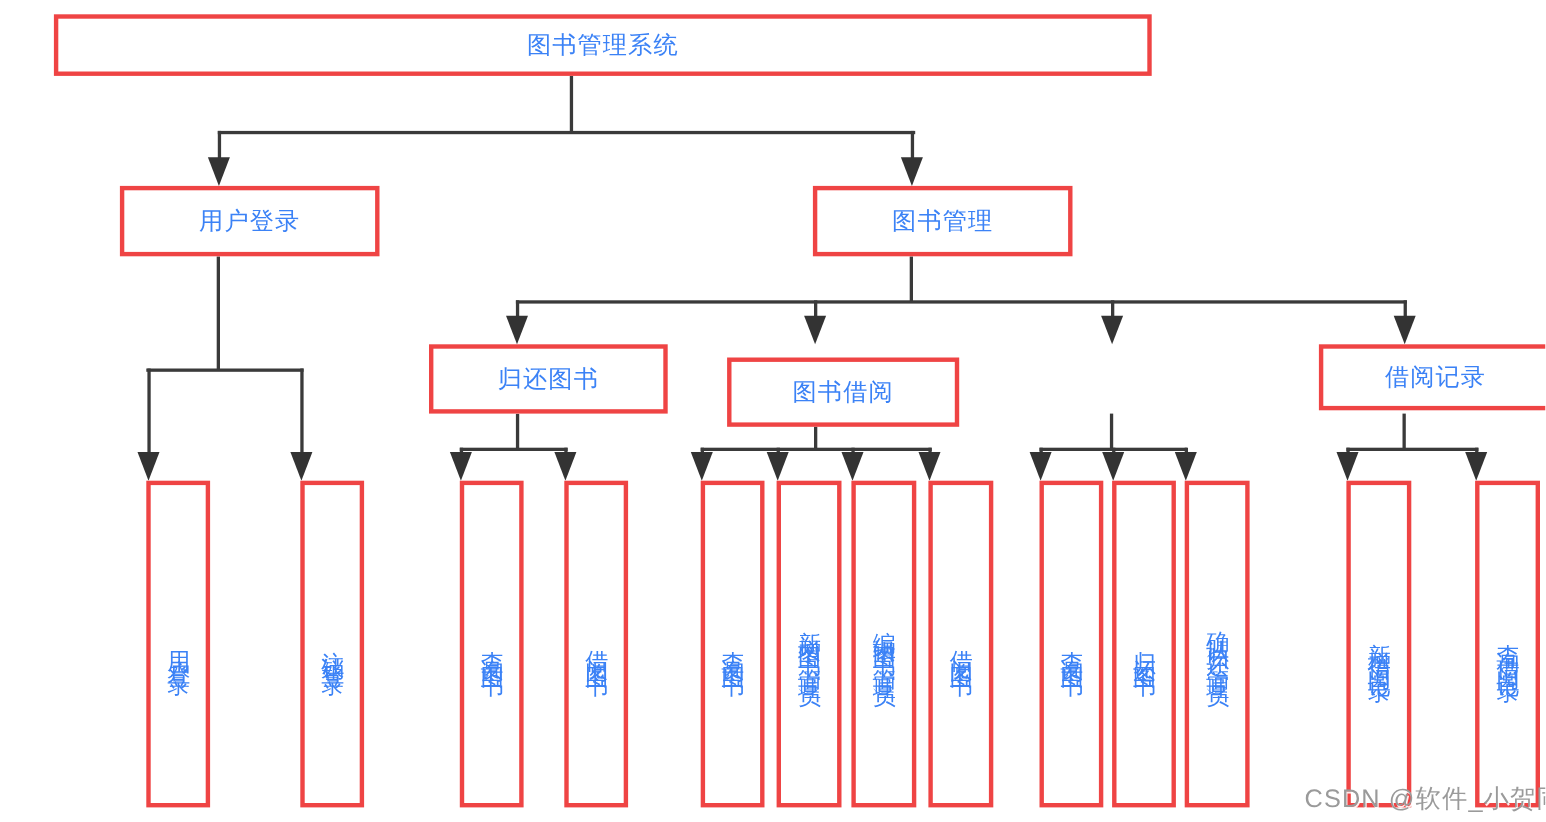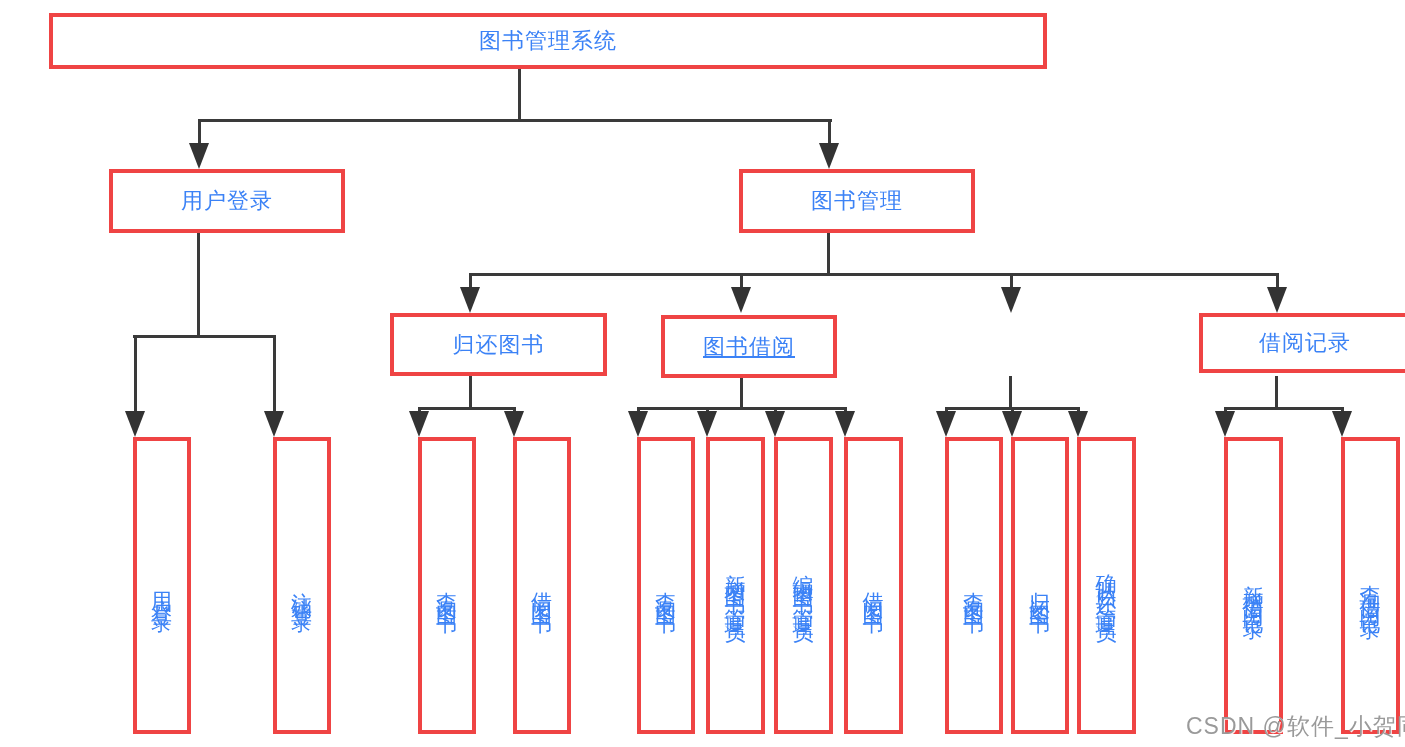--- a/index.html
+++ b/index.html
@@ -67,21 +67,21 @@
 <body>
 
 <div id="canvas">
 
   <div class="box hbox" style="left:21px; top:13px; width:998px; height:56px;">图书管理系统</div>
 
   <div class="box hbox" style="left:81px; top:169px; width:236px; height:64px;">用户登录</div>
   <div class="box hbox" style="left:711px; top:169px; width:236px; height:64px;">图书管理</div>
 
   <div class="box hbox" style="left:362px; top:313px; width:217px; height:63px;">归还图书</div>
-  <div class="box hbox" style="left:633px; top:315px; width:176px; height:63px;text-decoration:underline;">图书借阅</div>
+  <div class="box hbox" style="left:633px; top:325px; width:211px; height:63px;">图书借阅</div>
   <div class="box hbox" style="left:1171px; top:313px; width:212px; height:60px;">借阅记录</div>
 
   <div class="box vbox" style="left:105px; top:437px; width:58px; height:297px;">用户登录</div>
   <div class="box vbox" style="left:245px; top:437px; width:58px; height:297px;">注销登录</div>
 
   <div class="box vbox" style="left:390px; top:437px; width:58px; height:297px;">查询图书</div>
   <div class="box vbox" style="left:485px; top:437px; width:58px; height:297px;">借阅图书</div>
 
   <div class="box vbox" style="left:609px; top:437px; width:58px; height:297px;">查询图书</div>
   <div class="box vbox" style="left:678px; top:437px; width:59px; height:297px;">新增图书（管理员）</div>

